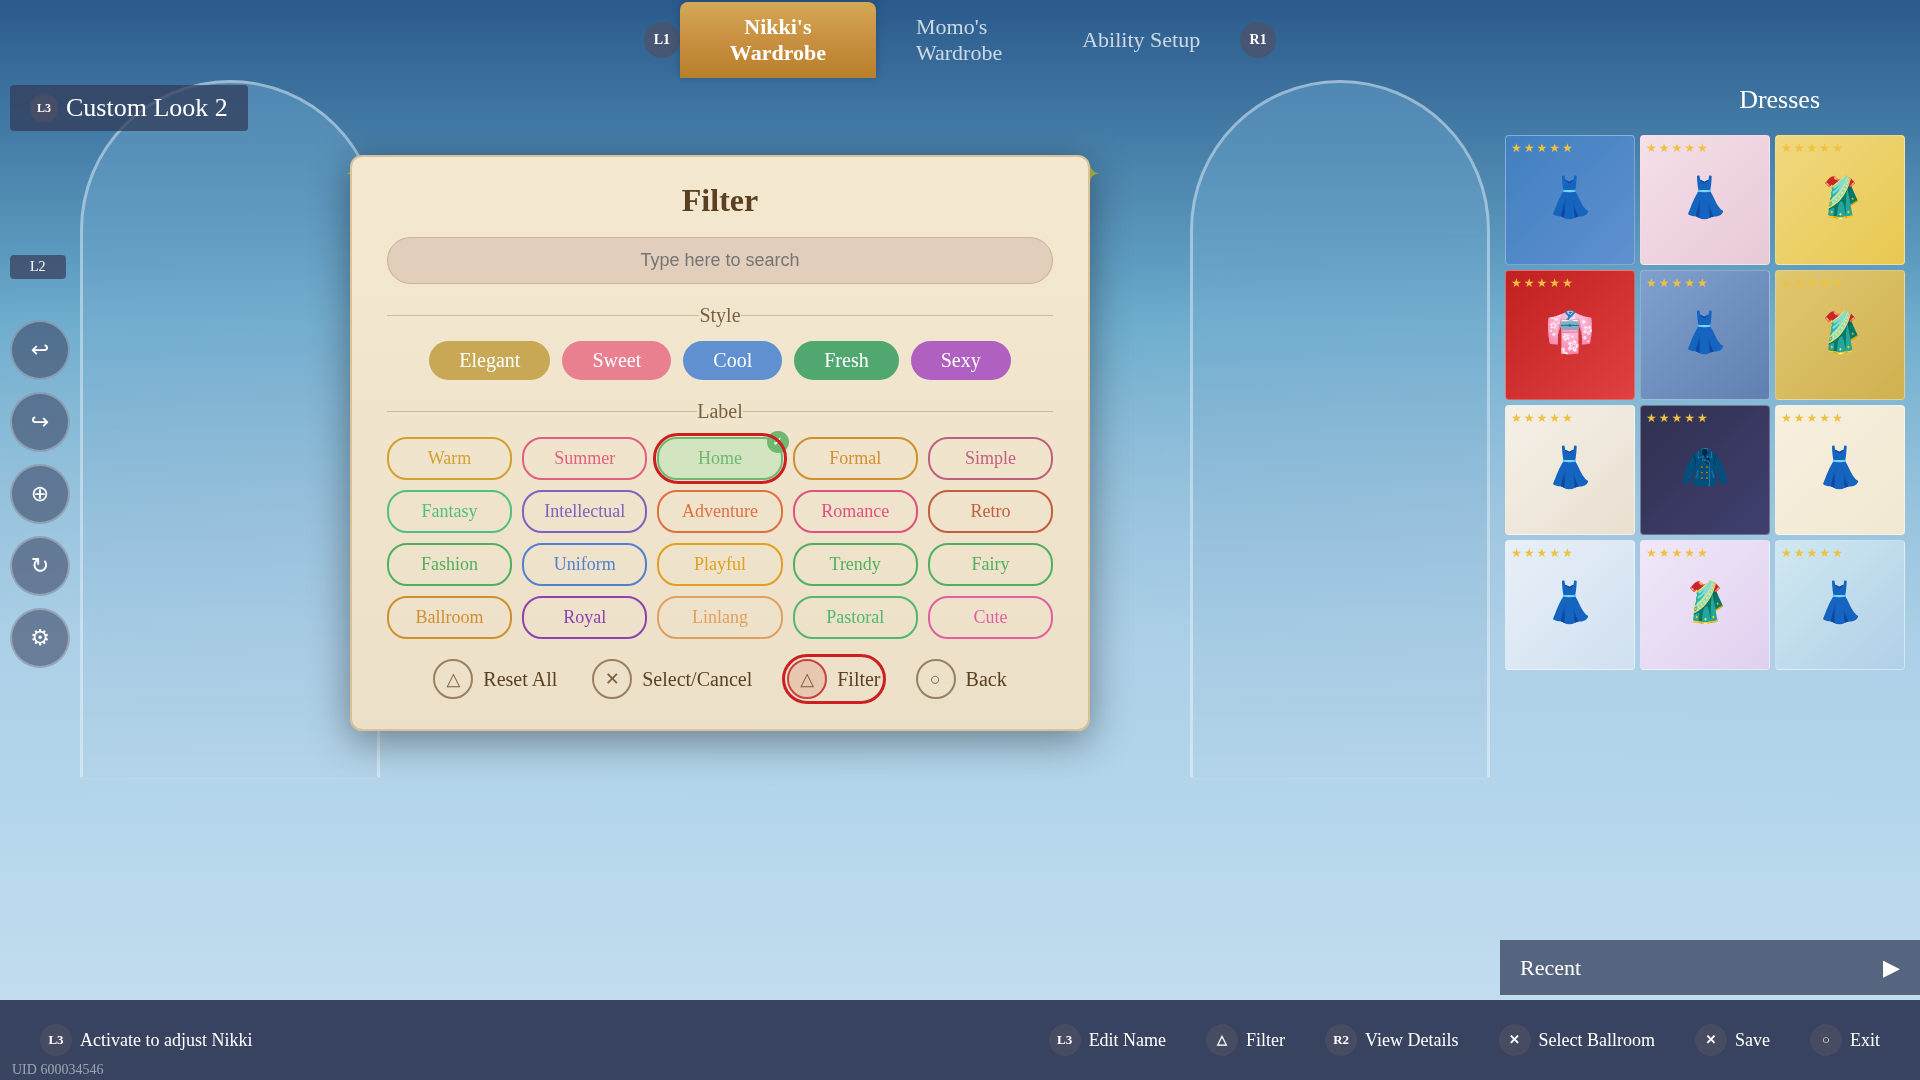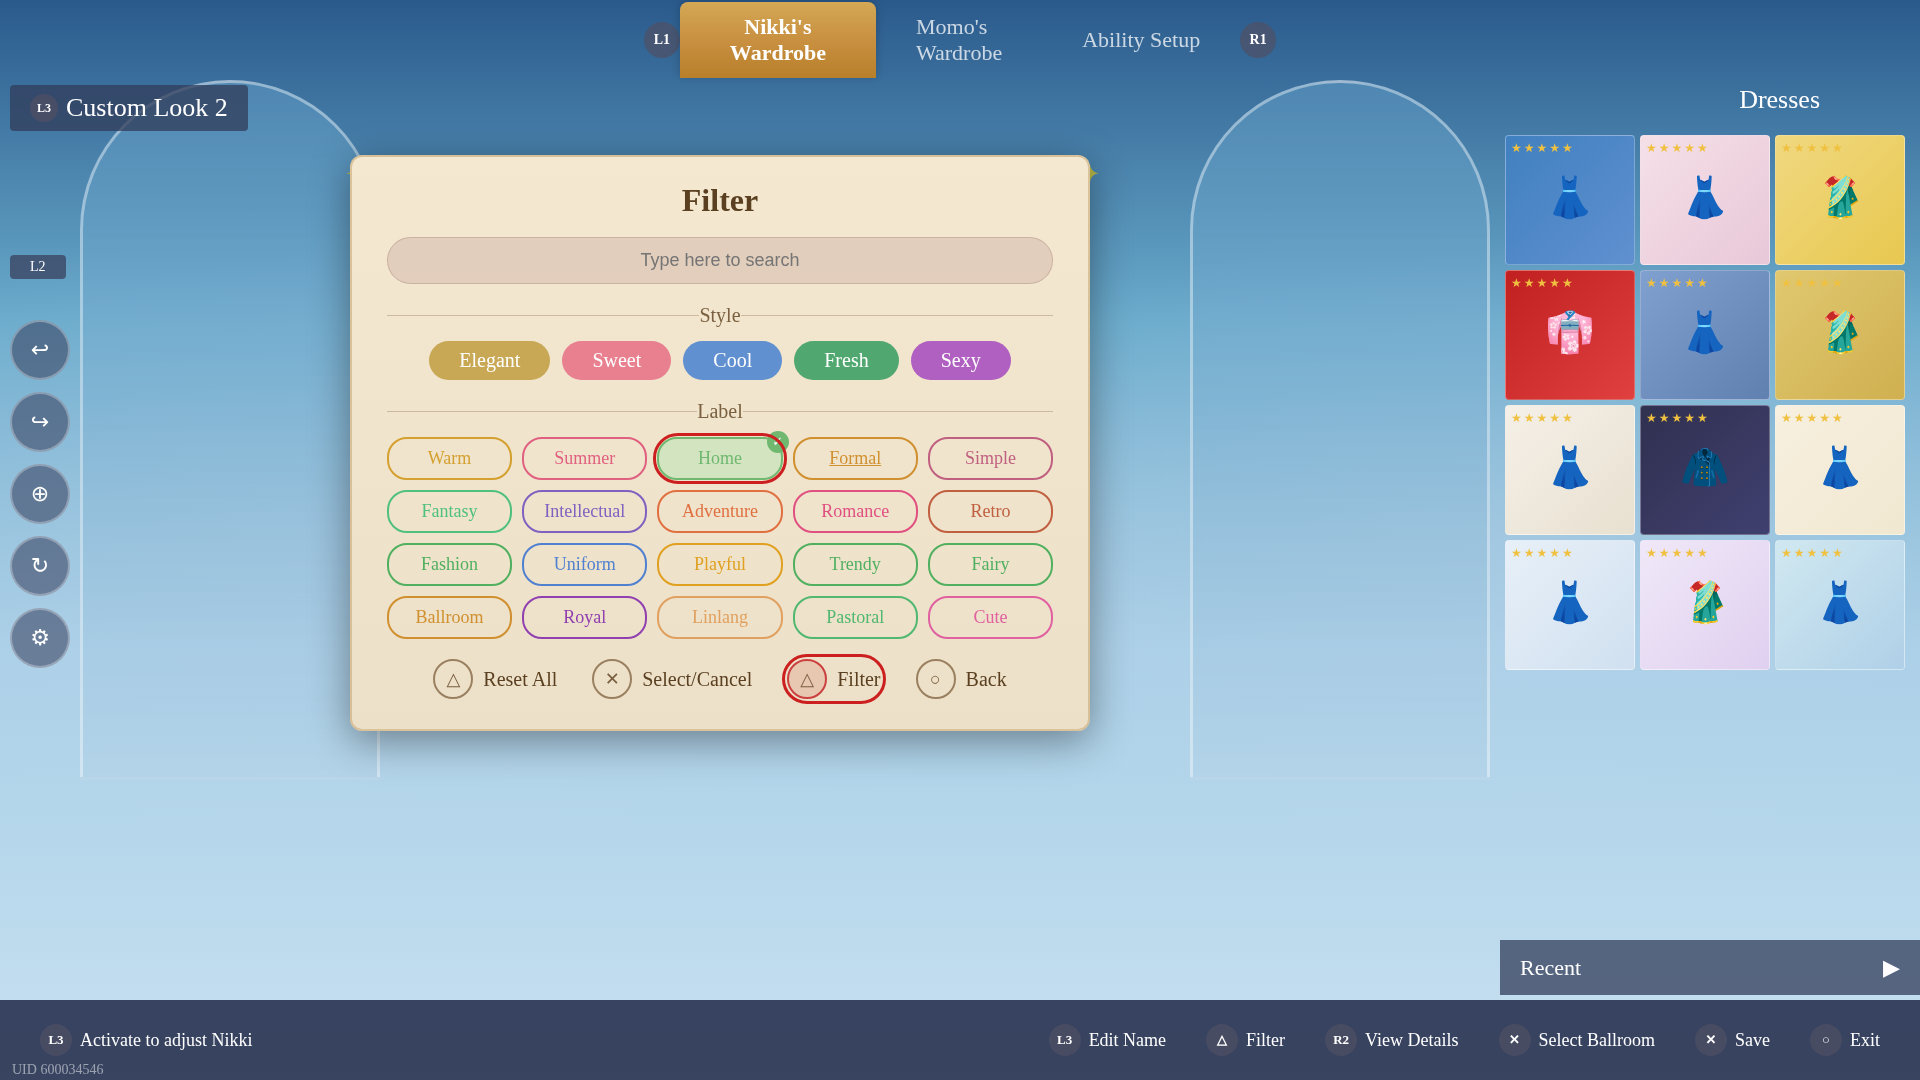--- a/index.html
+++ b/index.html
@@ -330,21 +330,21 @@
       cursor: pointer;
       text-align: center;
       font-family: 'Georgia', serif;
       position: relative;
     }
 
     .label-btn.warm { border-color: #d4a030; color: #d4a030; }
     .label-btn.summer { border-color: #e06080; color: #e06080; }
     .label-btn.home { border-color: #70b870; color: #70b870; background: rgba(180,230,180,0.3); }
     .label-btn.home.selected { background: rgba(180,230,180,0.5); }
-    .label-btn.formal { border-color: #d09030; color: #d09030; text-decoration: underline; }
+    .label-btn.formal { border-color: #d09030; color: #d09030; }
     .label-btn.simple { border-color: #c06080; color: #c06080; }
     .label-btn.fantasy { border-color: #50c080; color: #50c080; }
     .label-btn.intellectual { border-color: #8060c0; color: #8060c0; }
     .label-btn.adventure { border-color: #e07040; color: #e07040; }
     .label-btn.romance { border-color: #e05080; color: #e05080; }
     .label-btn.retro { border-color: #c06040; color: #c06040; }
     .label-btn.fashion { border-color: #50b060; color: #50b060; }
     .label-btn.uniform { border-color: #5080d0; color: #5080d0; }
     .label-btn.playful { border-color: #e0a020; color: #e0a020; }
     .label-btn.trendy { border-color: #50b060; color: #50b060; }

